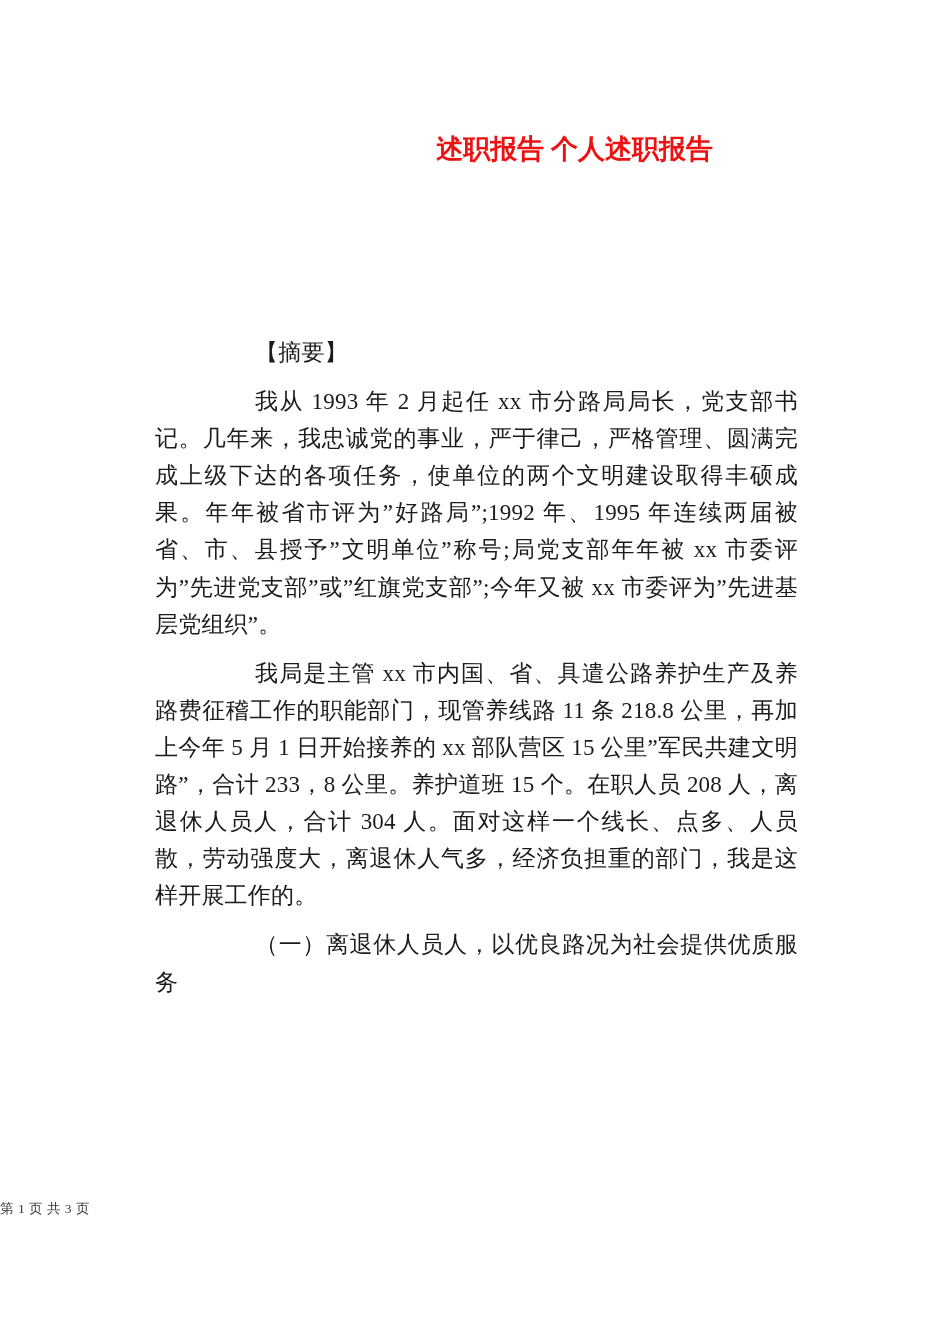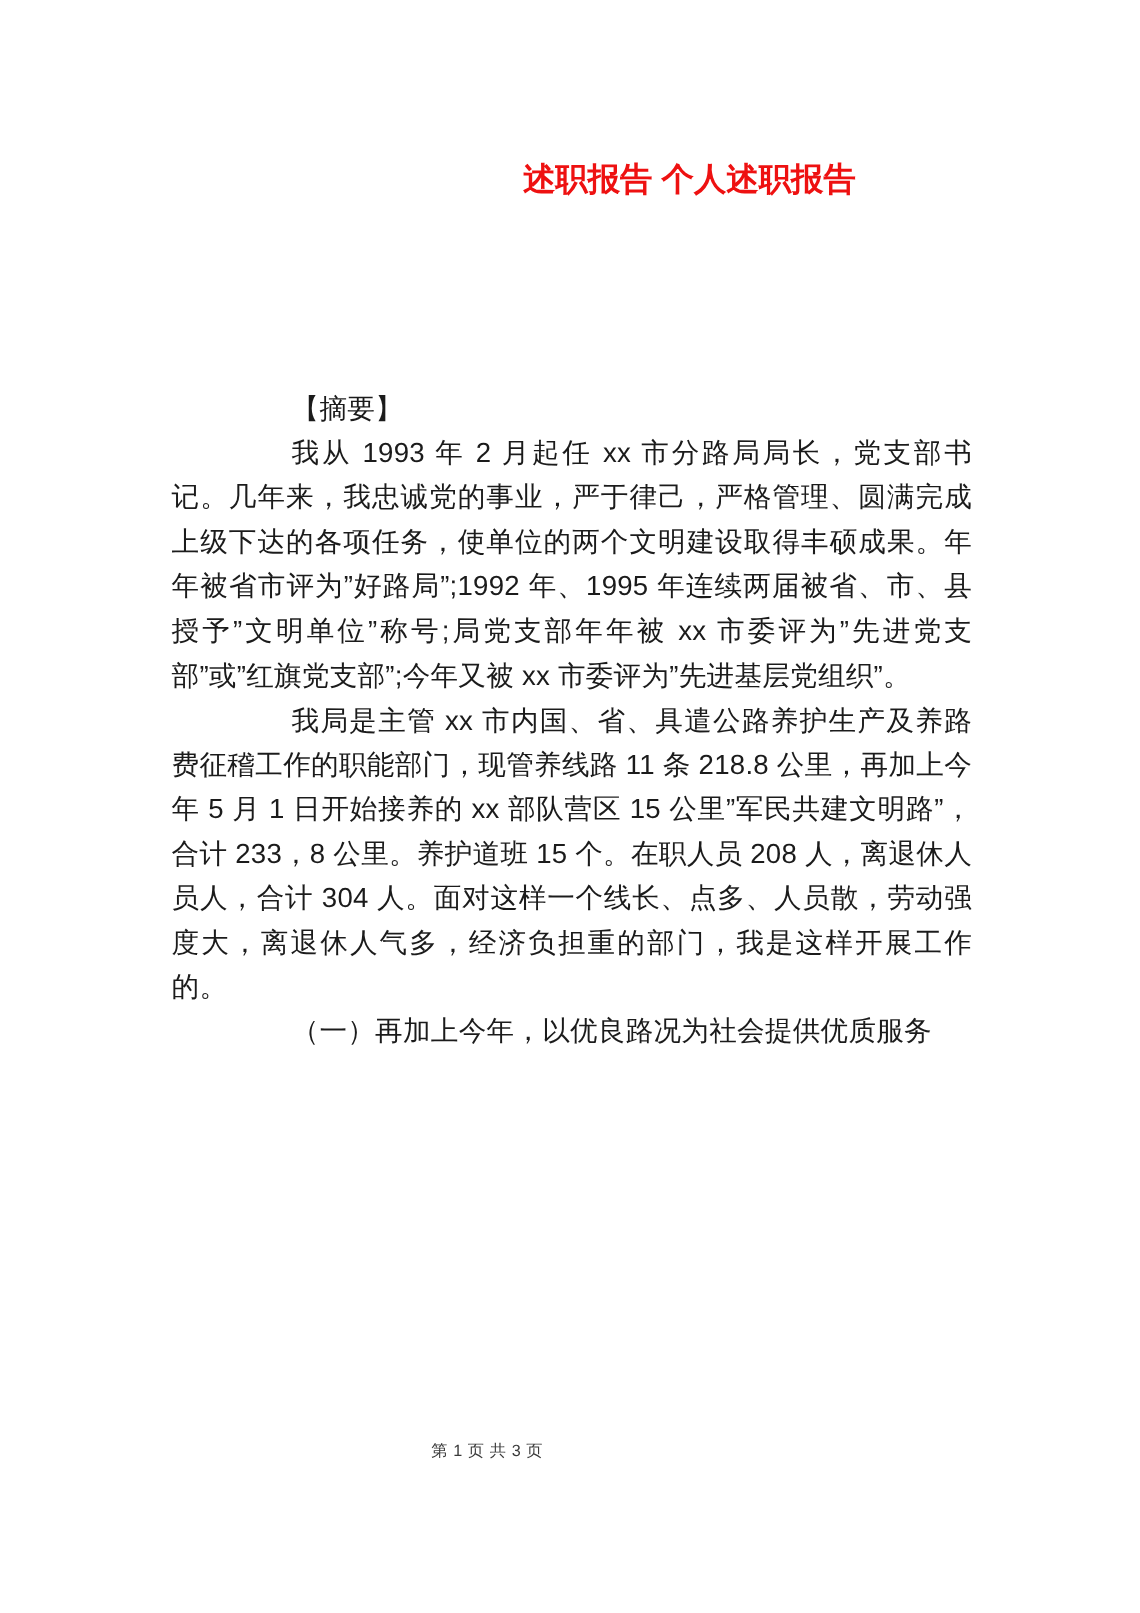--- a/index.html
+++ b/index.html
@@ -6,21 +6,21 @@
     margin: 0;
     padding: 0;
     background: #ffffff;
   }
   .page {
     position: relative;
     width: 950px;
     height: 1344px;
     background: #ffffff;
     overflow: hidden;
-    font-family: Liberation Sans, sans-serif;
+    font-family: Liberation Serif, serif;
     color: #1b1b1b;
   }
   .doc-title {
     position: absolute;
     top: 131px;
     left: 143px;
     width: 667px;
     margin: 0;
     box-sizing: border-box;
     padding: 0 0 0 196px;  
@@ -34,45 +34,45 @@
     position: absolute;
     top: 322px;
     left: 143px;
     width: 667px;
     font-size: 23px;
     line-height: 37.1px;
     text-align: justify;
     letter-spacing: 0.2px;
   }
   .doc-body p {
-    margin: 0;
+    margin: 12px;
     padding: 0;
     text-indent: 100px;
   }
   .page-footer {
     position: absolute;
     top: 1200px;
     left: 0;
     width: 812px;
-    text-align: center;
+    text-align: left;
     font-size: 13.5px;
     line-height: 18px;
     color: #3a3a3a;
     letter-spacing: 0.5px;
   }
 </style>
 </head>
 <body>
 
 <div class="page">
 
   <h1 class="doc-title" style="color: rgb(238, 17, 17);">述职报告 个人述职报告</h1>
 
   <div class="doc-body">
     <p>【摘要】</p>
     <p>我从 1993 年 2 月起任 xx 市分路局局长，党支部书记。几年来，我忠诚党的事业，严于律己，严格管理、圆满完成上级下达的各项任务，使单位的两个文明建设取得丰硕成果。年年被省市评为”好路局”;1992 年、1995 年连续两届被省、市、县授予”文明单位”称号;局党支部年年被 xx 市委评为”先进党支部”或”红旗党支部”;今年又被 xx 市委评为”先进基层党组织”。</p>
     <p>我局是主管 xx 市内国、省、具遣公路养护生产及养路费征稽工作的职能部门，现管养线路 11 条 218.8 公里，再加上今年 5 月 1 日开始接养的 xx 部队营区 15 公里”军民共建文明路”，合计 233，8 公里。养护道班 15 个。在职人员 208 人，离退休人员人，合计 304 人。面对这样一个线长、点多、人员散，劳动强度大，离退休人气多，经济负担重的部门，我是这样开展工作的。</p>
-    <p>（一）再加上今年，以优良路况为社会提供优质服务</p>
+    <p>（一）离退休人员人，以优良路况为社会提供优质服务</p>
   </div>
 
   <div class="page-footer">第 1 页 共 3 页</div>
 
 </div>
 
 </body></html>

